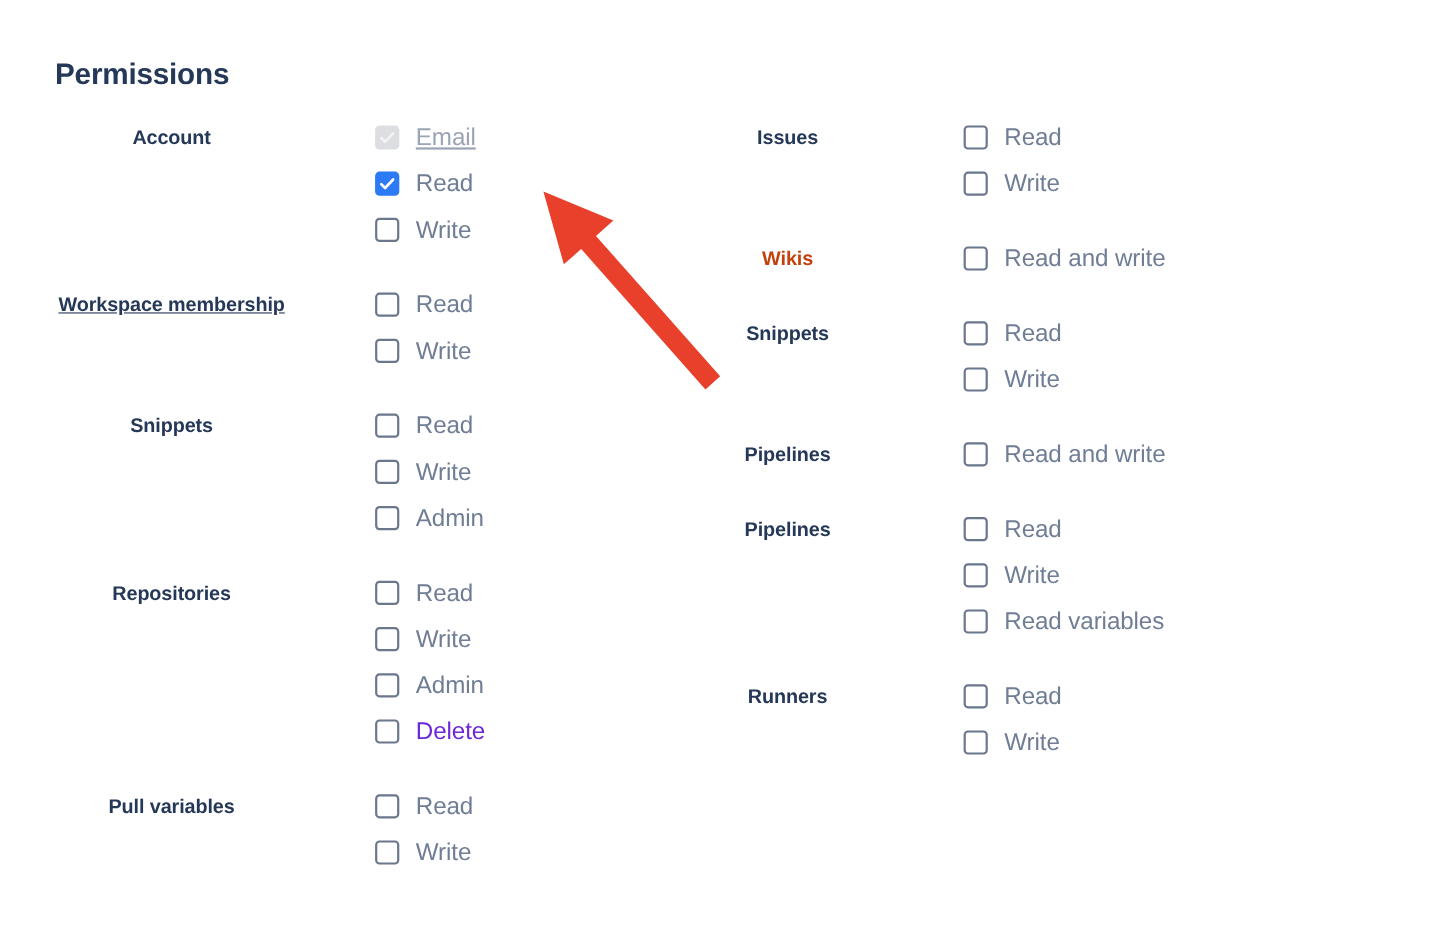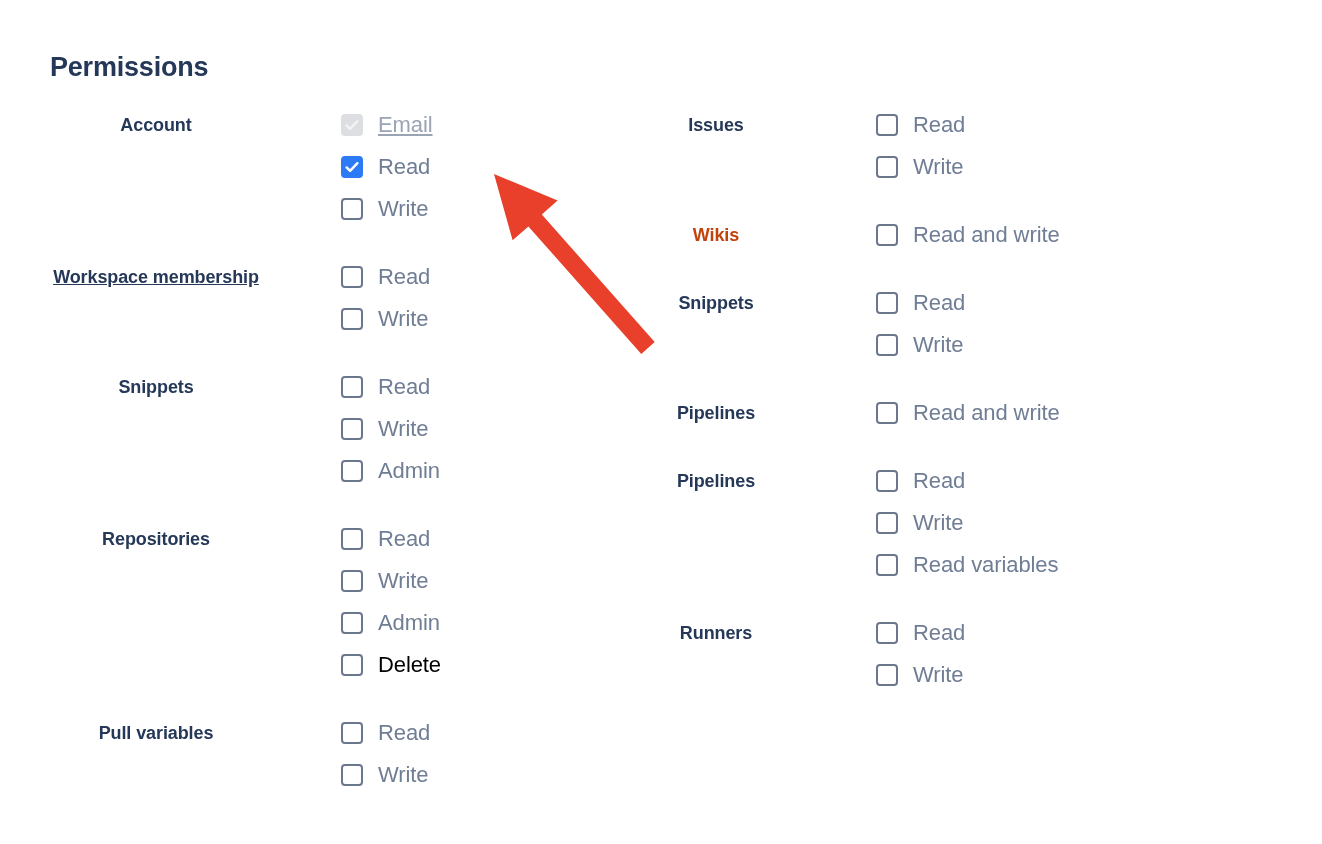--- a/index.html
+++ b/index.html
@@ -199,21 +199,21 @@
             <label class="option-row">
               <span class="cbox cbox-unchecked" style="border-color: rgb(107, 119, 140);"></span>
               <span class="option-label" style="color: rgb(111, 125, 149);">Write</span>
             </label>
             <label class="option-row">
               <span class="cbox cbox-unchecked" style="border-color: rgb(107, 119, 140);"></span>
               <span class="option-label" style="color: rgb(111, 125, 149);">Admin</span>
             </label>
             <label class="option-row">
               <span class="cbox cbox-unchecked" style="border-color: rgb(107, 119, 140);"></span>
-              <span class="option-label" style="color: #000000;">Delete</span>
+              <span class="option-label" style="color: #6d28d9;">Delete</span>
             </label>
           </div>
         </div>
         <div class="perm-group">
           <div class="group-label" style="color: rgb(37, 56, 88);">Pull variables</div>
           <div class="group-options">
             <label class="option-row">
               <span class="cbox cbox-unchecked" style="border-color: rgb(107, 119, 140);"></span>
               <span class="option-label" style="color: rgb(111, 125, 149);">Read</span>
             </label>

